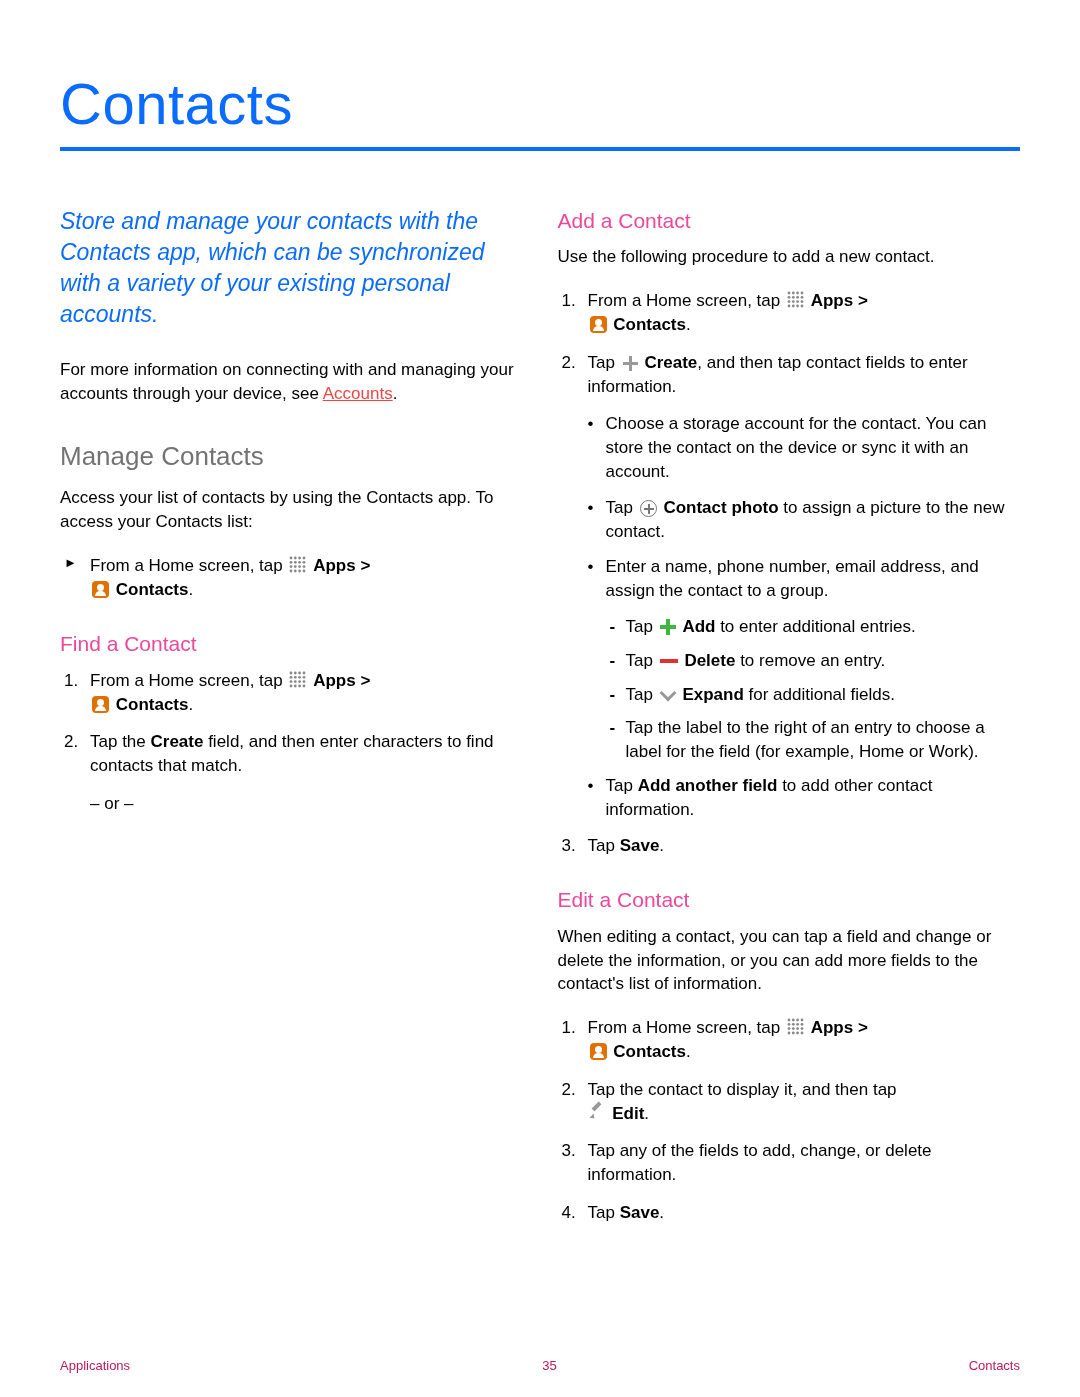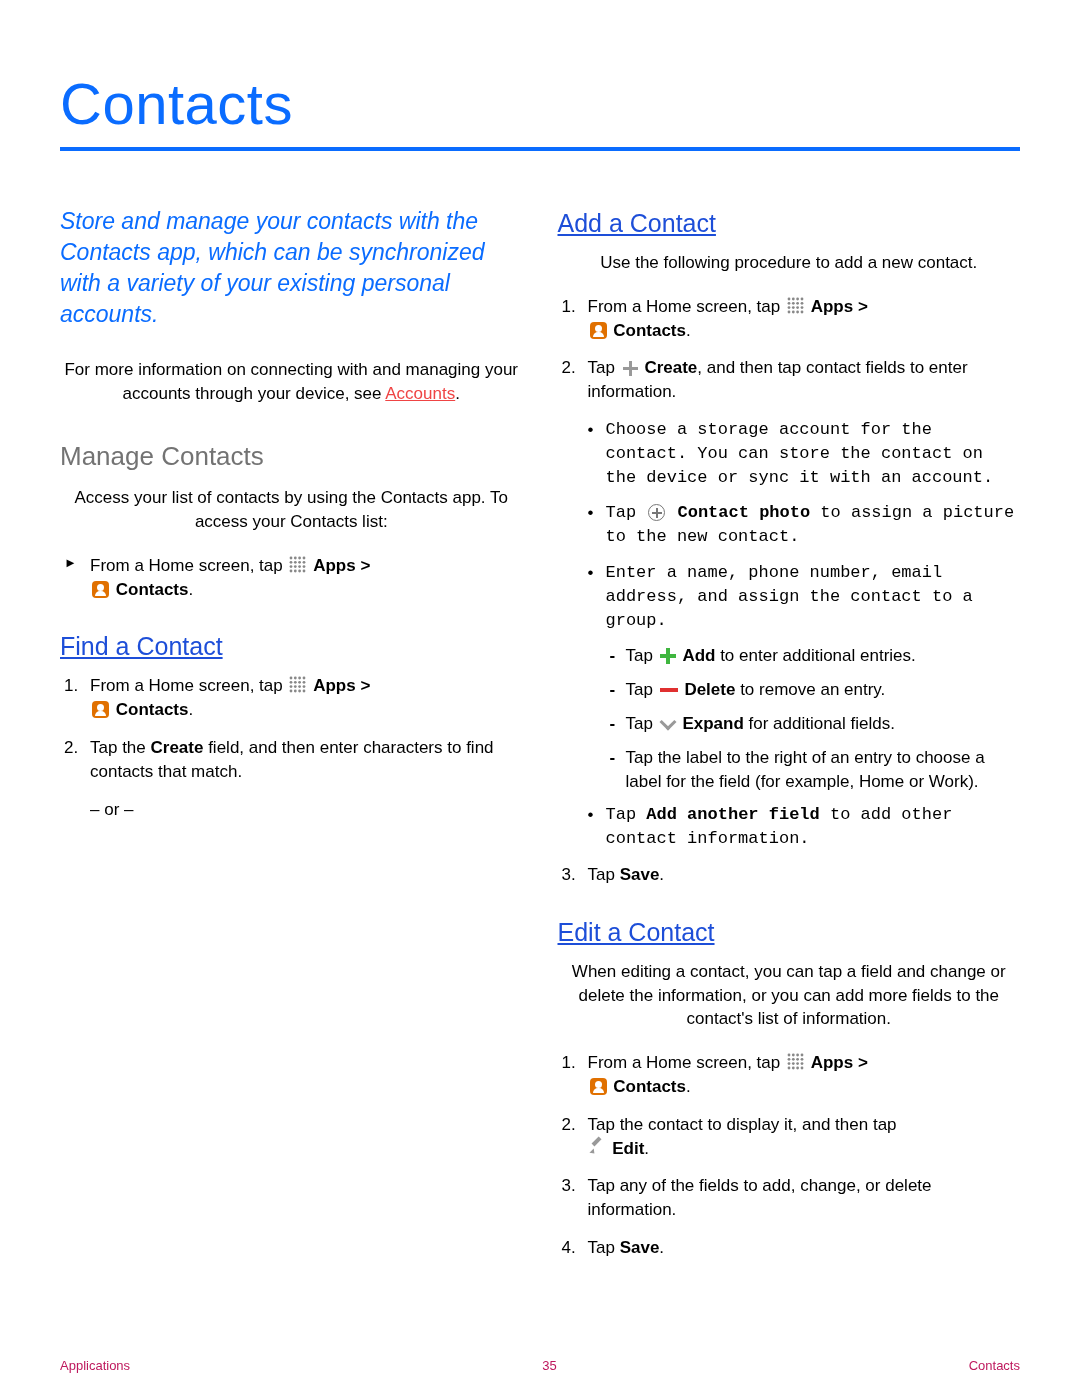--- a/index.html
+++ b/index.html
@@ -31,57 +31,56 @@
     line-height: 1.4;
   }
   .intro {
     font-size: 23px;
     font-style: italic;
     color: #0a6cff;
     font-weight: 400;
     line-height: 1.35;
     margin-bottom: 28px;
   }
-  .para { margin-bottom: 20px; text-align: center; }
+  .para { margin-bottom: 20px; }
   .link { color: #ef4444; text-decoration: underline; }
   h2.sec {
     font-size: 26px;
     font-weight: 400;
     color: #737373;
     margin-top: 32px;
     margin-bottom: 12px;
   }
   h3.sub {
-    font-size: 25px;
+    font-size: 21px;
     font-weight: 400;
-    color: #1d4ed8;
+    color: #ec4899;
     margin-top: 28px;
     margin-bottom: 10px;
-    text-decoration: underline;
   }
   .step-row {
     display: flex;
     margin-bottom: 14px;
     padding-left: 4px;
   }
   .step-row .marker {
     min-width: 26px;
     flex-shrink: 0;
   }
   .step-row .body { flex: 1; }
   .bullet-row {
     display: flex;
     margin-bottom: 12px;
     padding-left: 30px;
   }
   .bullet-row .dot {
     min-width: 18px;
     flex-shrink: 0;
   }
-  .bullet-row .body { flex: 1; font-family: Liberation Mono, monospace; }
+  .bullet-row .body { flex: 1; }
   .dash-row {
     display: flex;
     margin-bottom: 10px;
     padding-left: 52px;
   }
   .dash-row .dash { min-width: 16px; flex-shrink:0; font-weight:bold; }
   .dash-row .body { flex: 1; }
   .or-row { padding-left: 30px; }
   .indent-para { padding-left: 30px; margin-bottom: 14px; }
   b { font-weight: bold; }

